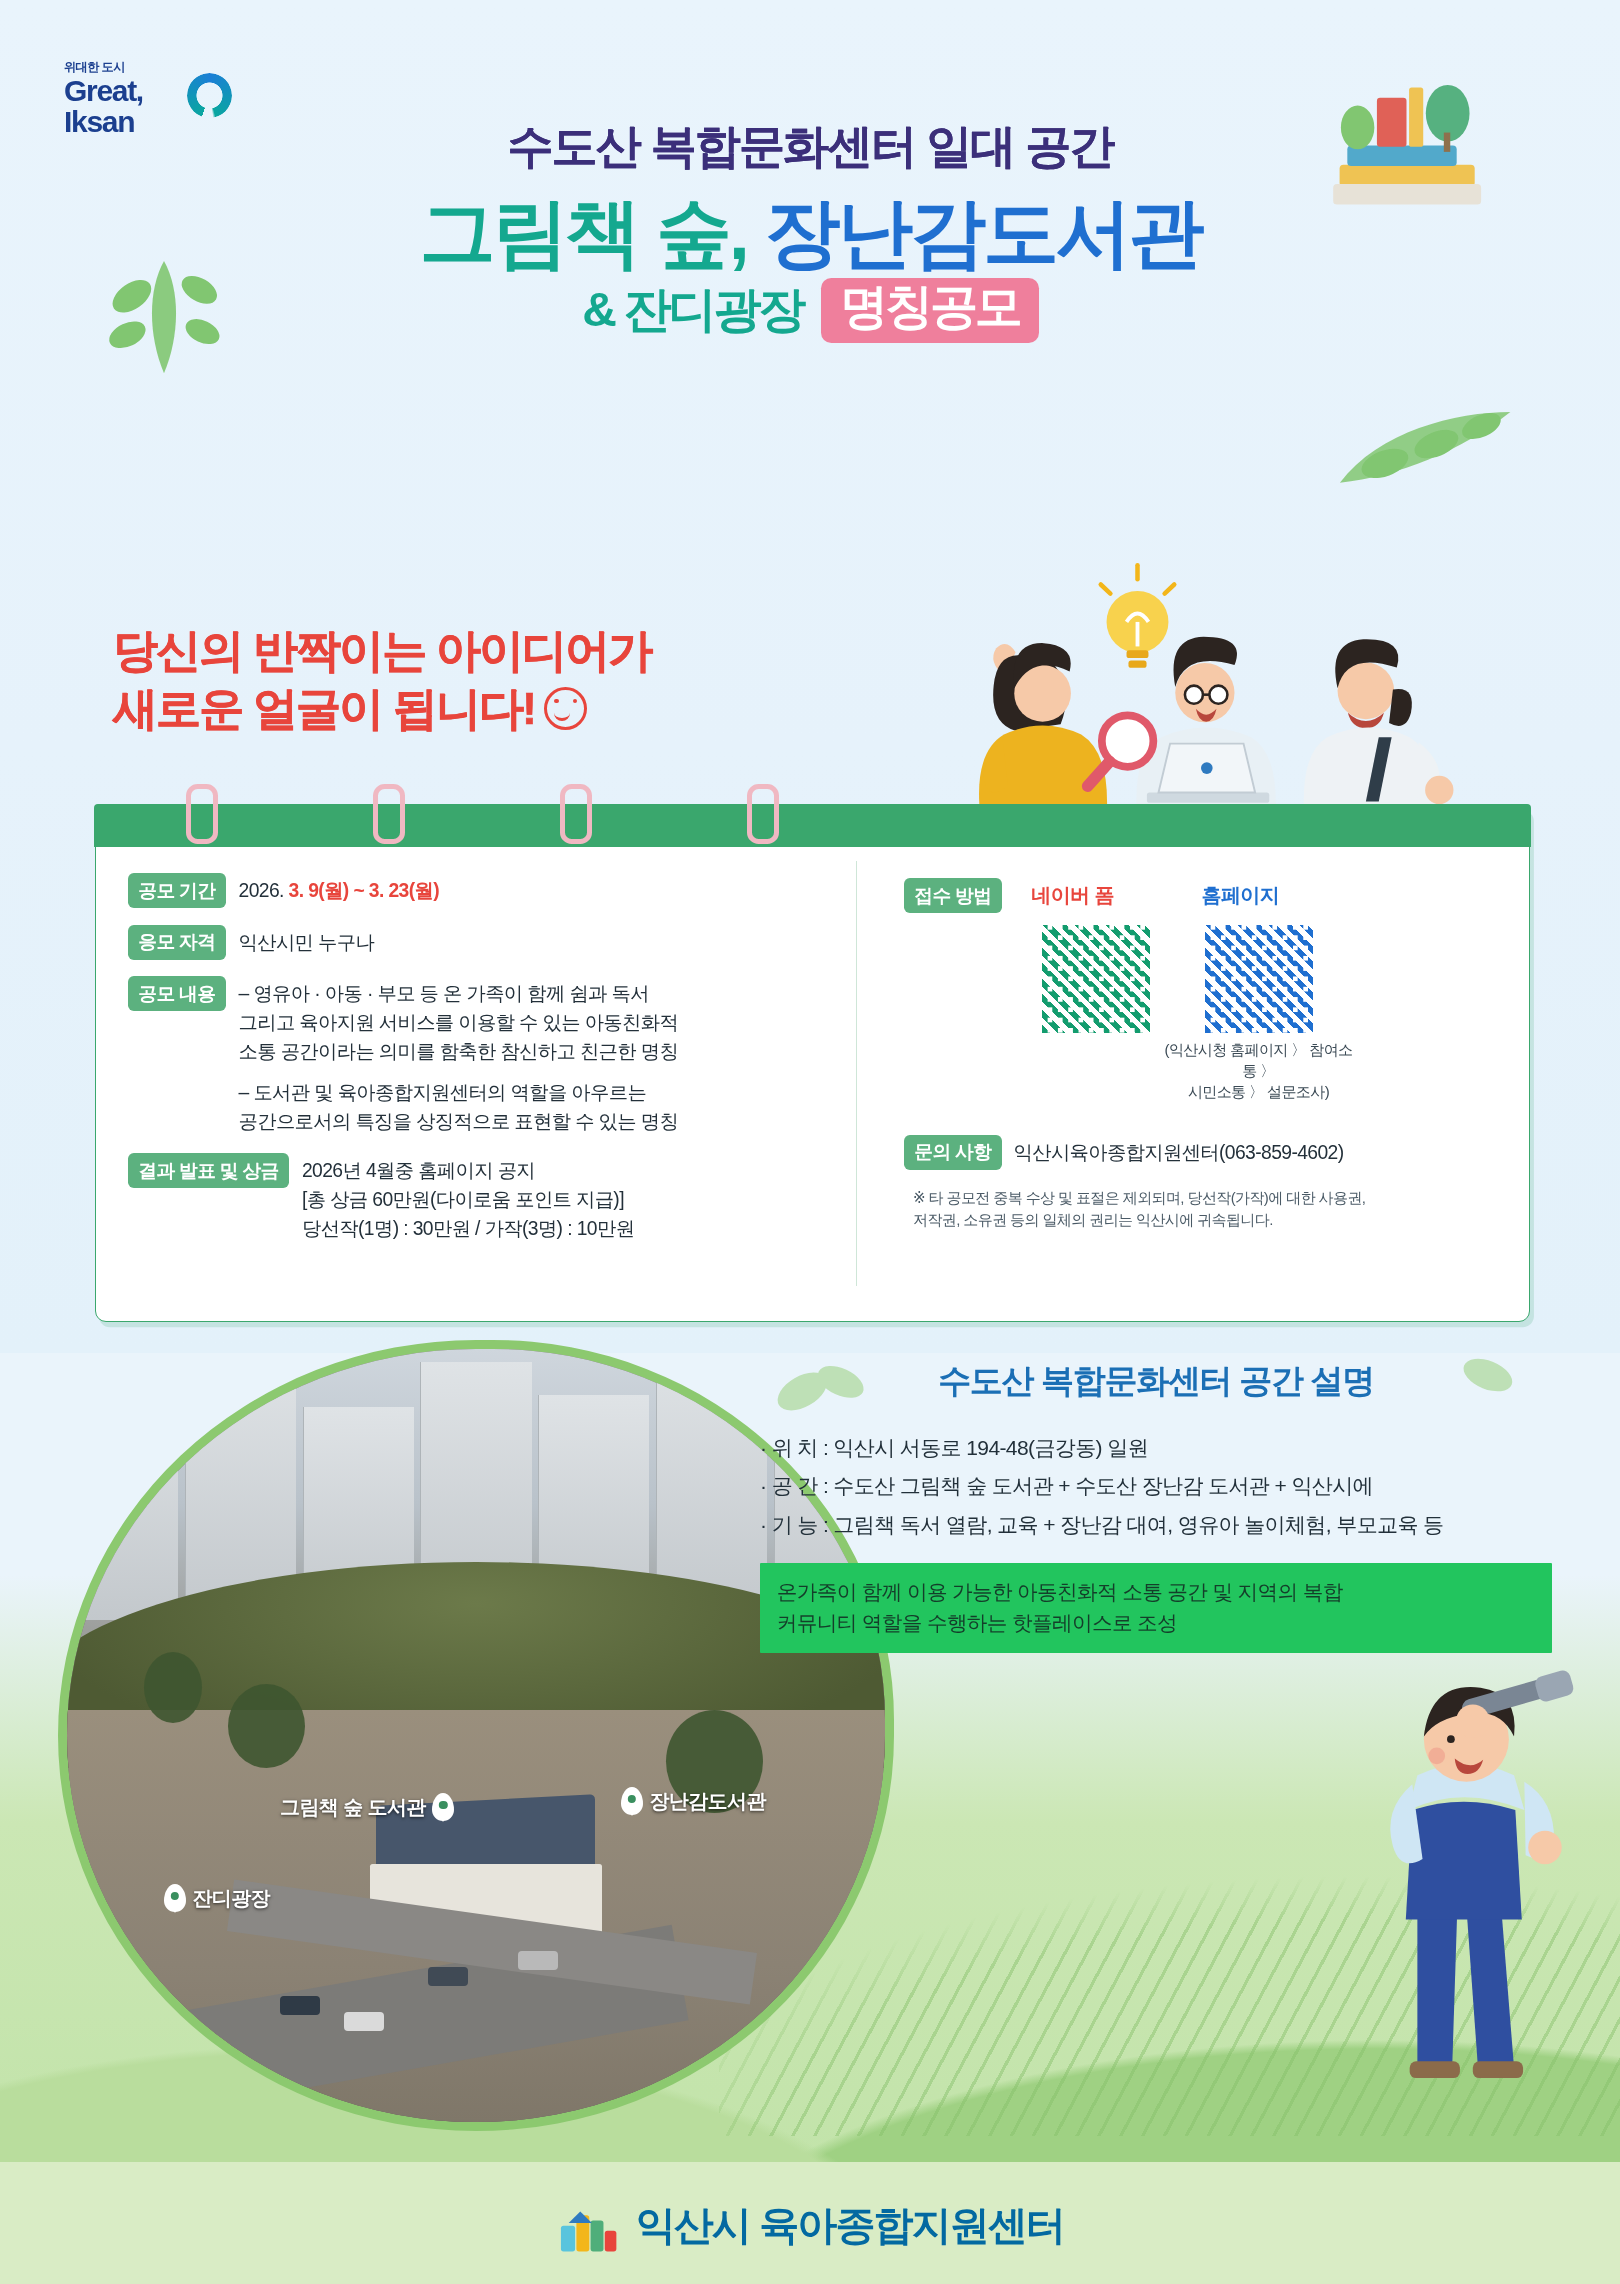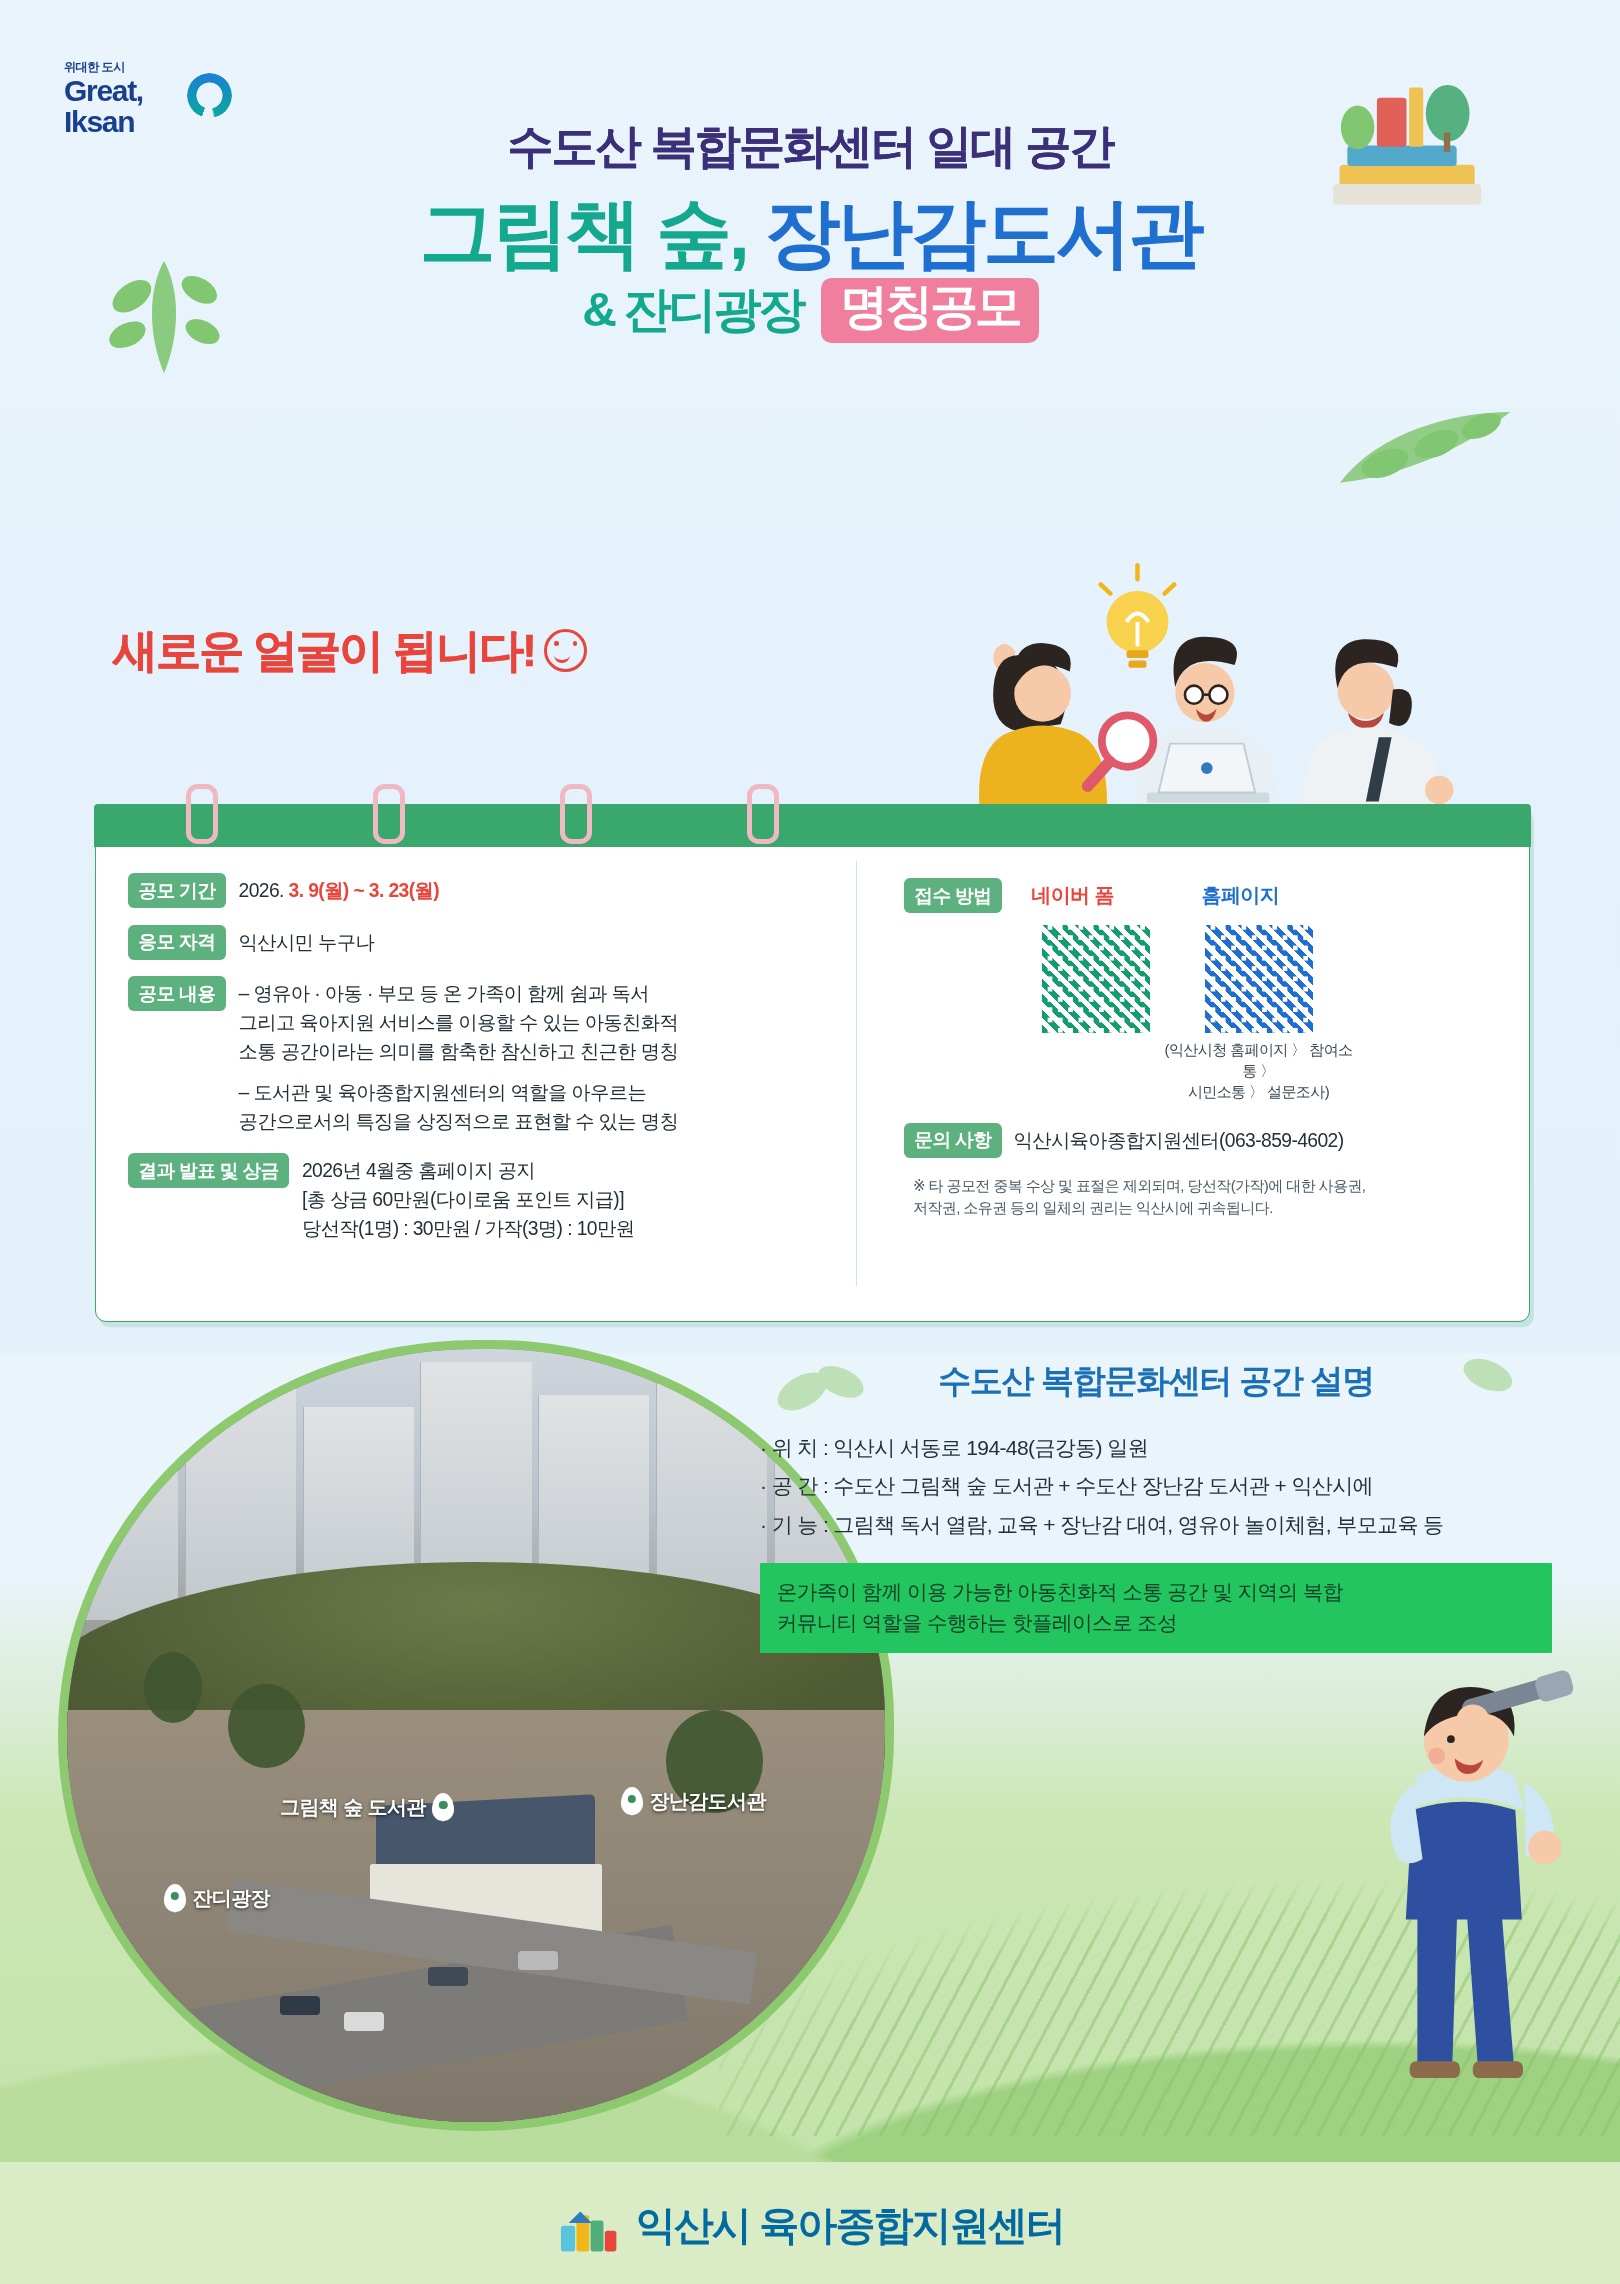--- a/index.html
+++ b/index.html
@@ -291,20 +291,21 @@
       <span class="g">그림책 숲,</span>
       <span class="b">장난감도서관</span>
     </div>
     <div class="head-line2">
       <span class="g">&amp; 잔디광장</span>
       <span class="badge-pink">명칭공모</span>
     </div>
   </div>
 
   <div class="slogan">
+    <div class="l">당신의 반짝이는 아이디어가</div>
     <div class="l">
       <span>새로운 얼굴이 됩니다!</span><span class="smiley"><i></i></span>
     </div>
   </div>
 
   <div class="bulb">
     <svg width="97" height="129" viewBox="0 0 150 200">
       <g stroke="#f3b61a" stroke-width="7" stroke-linecap="round">
         <line x1="75" y1="8" x2="75" y2="30"></line>
         <line x1="18" y1="38" x2="33" y2="52"></line>
@@ -425,21 +426,21 @@
           <div class="qr-box">
               <div class="qr-grid blue"></div>
             </div>
           <div class="qr-cap" style="margin-top:6.4px;width:193px;margin-left:-43px;">
             <div>(익산시청 홈페이지 〉 참여소통 〉</div>
             <div>시민소통 〉 설문조사)</div>
           </div>
         </div>
       </div>
 
-      <div class="row" style="margin-top:21px;gap:12px;">
+      <div class="row" style="margin-top:33px;gap:12px;">
         <span class="tag">문의 사항</span>
         <span class="txt">익산시육아종합지원센터(063-859-4602)</span>
       </div>
 
       <div class="note-foot" style="margin-left:9px;">
         <div>※ 타 공모전 중복 수상 및 표절은 제외되며, 당선작(가작)에 대한 사용권,</div>
         <div>    저작권, 소유권 등의 일체의 권리는 익산시에 귀속됩니다.</div>
       </div>
     </div>
   </div>

